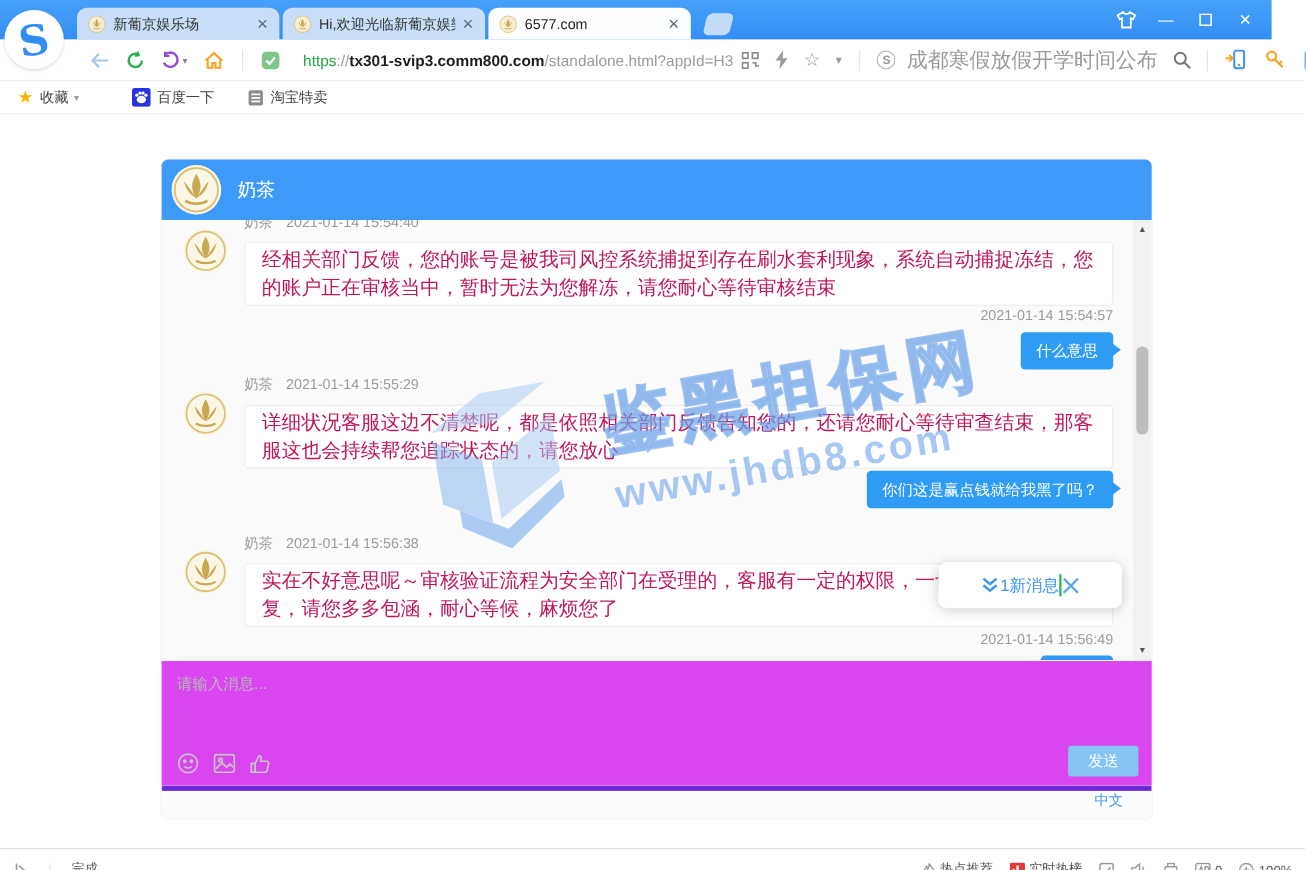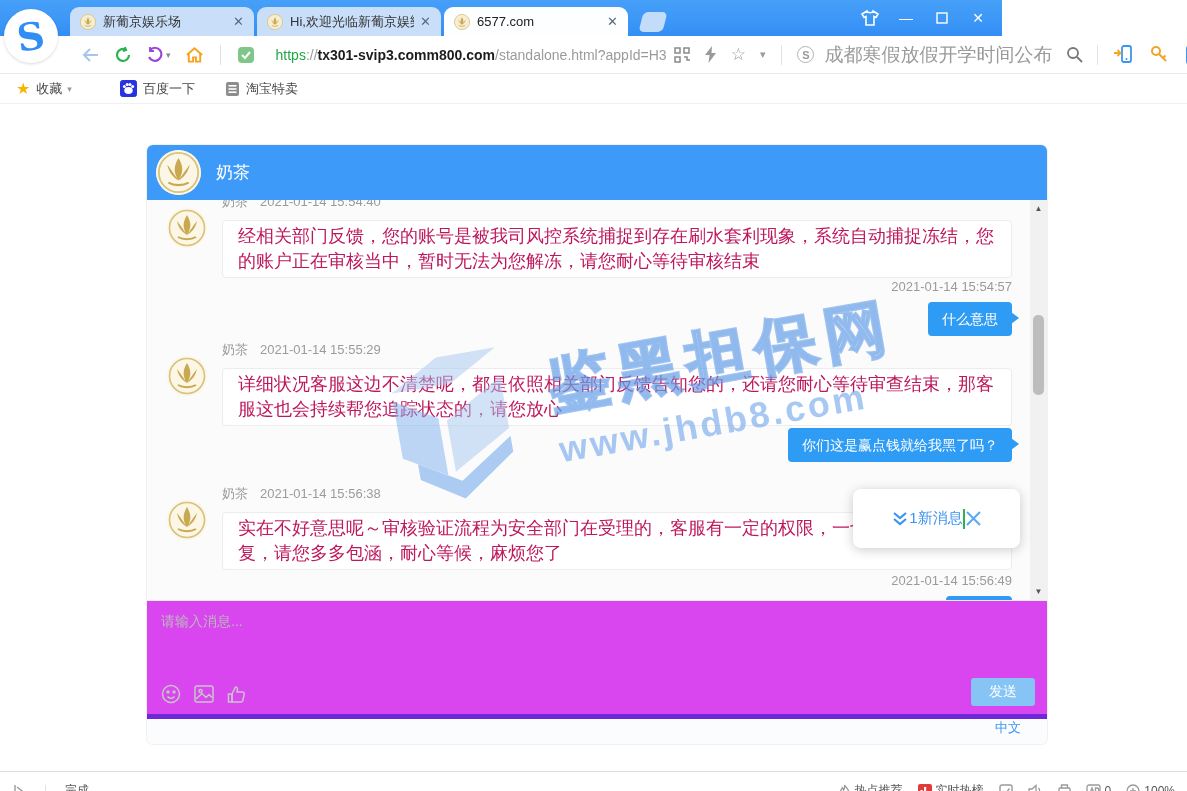--- a/index.html
+++ b/index.html
@@ -1,20 +1,20 @@
 <!DOCTYPE html>
 <html><head>
 <meta charset="utf-8">
 <style>
   *{margin:0;padding:0;box-sizing:border-box}
   html,body{width:1187px;height:791px;overflow:hidden}
   body{position:relative;background:#fff;font-family:"Liberation Sans",sans-serif;-webkit-font-smoothing:antialiased}
 
   
-  .topbar{position:absolute;left:0;top:0;width:1002px;height:36px;background:linear-gradient(#46a0f8,#338ff5)}
+  .topbar{position:absolute;left:0;top:0;width:1156px;height:36px;background:linear-gradient(#46a0f8,#338ff5)}
   .logo-circle{position:absolute;left:4px;top:9px;width:54px;height:54px;border-radius:50%;background:#fff;z-index:30;display:flex;align-items:center;justify-content:center;box-shadow:0 1px 3px rgba(0,0,0,.15)}
   .logo-s{font-size:38px;font-weight:bold;color:#2f8df5;font-family:"DejaVu Serif",serif;transform:rotate(-8deg)}
   .tabs{position:absolute;left:70px;top:7px;display:flex;height:29px}
   .tab{width:184px;height:29px;background:#c9def9;border-radius:9px 9px 0 0;display:flex;align-items:center;padding:0 10px;margin-right:3px;font-size:13px;color:#333}
   .tab.active{background:#fdfeff;color:#222}
   .fav{width:16px;height:16px;margin-right:7px;flex:none}
   .tlabel{flex:1;overflow:hidden;white-space:nowrap}
   .tclose{color:#5a6b80;font-size:13px;margin-left:6px;cursor:pointer}
   .newtab{width:24px;height:20px;background:#c2dcf9;border-radius:5px;transform:skewX(-14deg);margin:5px 0 0 10px}
   .wincontrols{position:absolute;right:6px;top:0;height:36px;display:flex;align-items:center}
@@ -53,21 +53,21 @@
   .mline{white-space:nowrap;overflow:hidden}
   .m1{top:-8px}.m3{top:140px}.m5{top:284px}
   .muser{position:absolute;right:35px;text-align:right}
   .u1{top:78px}.u2{top:222px}.u3{top:372px}
   .mtime{font-size:13px;color:#9b9b9b;height:18px;line-height:18px}
   .ububble{position:relative;display:inline-block;margin-top:6px;background:#2e9bf4;color:#fff;font-size:14px;line-height:20px;padding:7px 14px;border-radius:4px;text-align:center}
   .ububble:after{content:'';position:absolute;right:-7px;top:10px;border-left:8px solid #2e9bf4;border-top:6px solid transparent;border-bottom:6px solid transparent}
   .u3 .ububble{width:66px;height:34px}
   .u3 .ububble:after{display:none}
 
-  .popup{position:absolute;left:706px;top:344px;width:167px;height:59px;background:#fff;border-radius:8px;box-shadow:0 2px 12px rgba(0,0,0,.2);display:flex;align-items:center;justify-content:center;z-index:10;cursor:pointer}
+  .popup{position:absolute;left:706px;top:366px;width:167px;height:42px;background:#fff;border-radius:8px;box-shadow:0 2px 12px rgba(0,0,0,.2);display:flex;align-items:center;justify-content:center;z-index:10;cursor:pointer}
   .plabel{color:#3d94f0;font-size:15px}
   .pdiv{width:2px;height:20px;background:#2cb34a}
 
   .watermark{position:absolute;left:228px;top:168px;display:flex;align-items:center;gap:26px;transform:rotate(-10deg);z-index:6;pointer-events:none}
   .wm-text{display:flex;flex-direction:column}
   .wm-title{font-size:62px;font-weight:bold;letter-spacing:8px;color:rgba(125,170,235,.28);-webkit-text-stroke:2.5px rgba(96,156,232,.6);white-space:nowrap}
   .wm-url{font-size:36px;color:rgba(120,170,235,.65);letter-spacing:3px;margin-top:2px;font-weight:bold}
 
   .cinput{position:absolute;left:0;top:455px;width:900px;height:114px;border-top:1px solid #eaeaea;background:#d946ef;z-index:2}
   .cta{width:100%;height:60px;border:none;outline:none;resize:none;padding:12px 14px;font-size:14px;color:#333;font-family:inherit;background:transparent}

